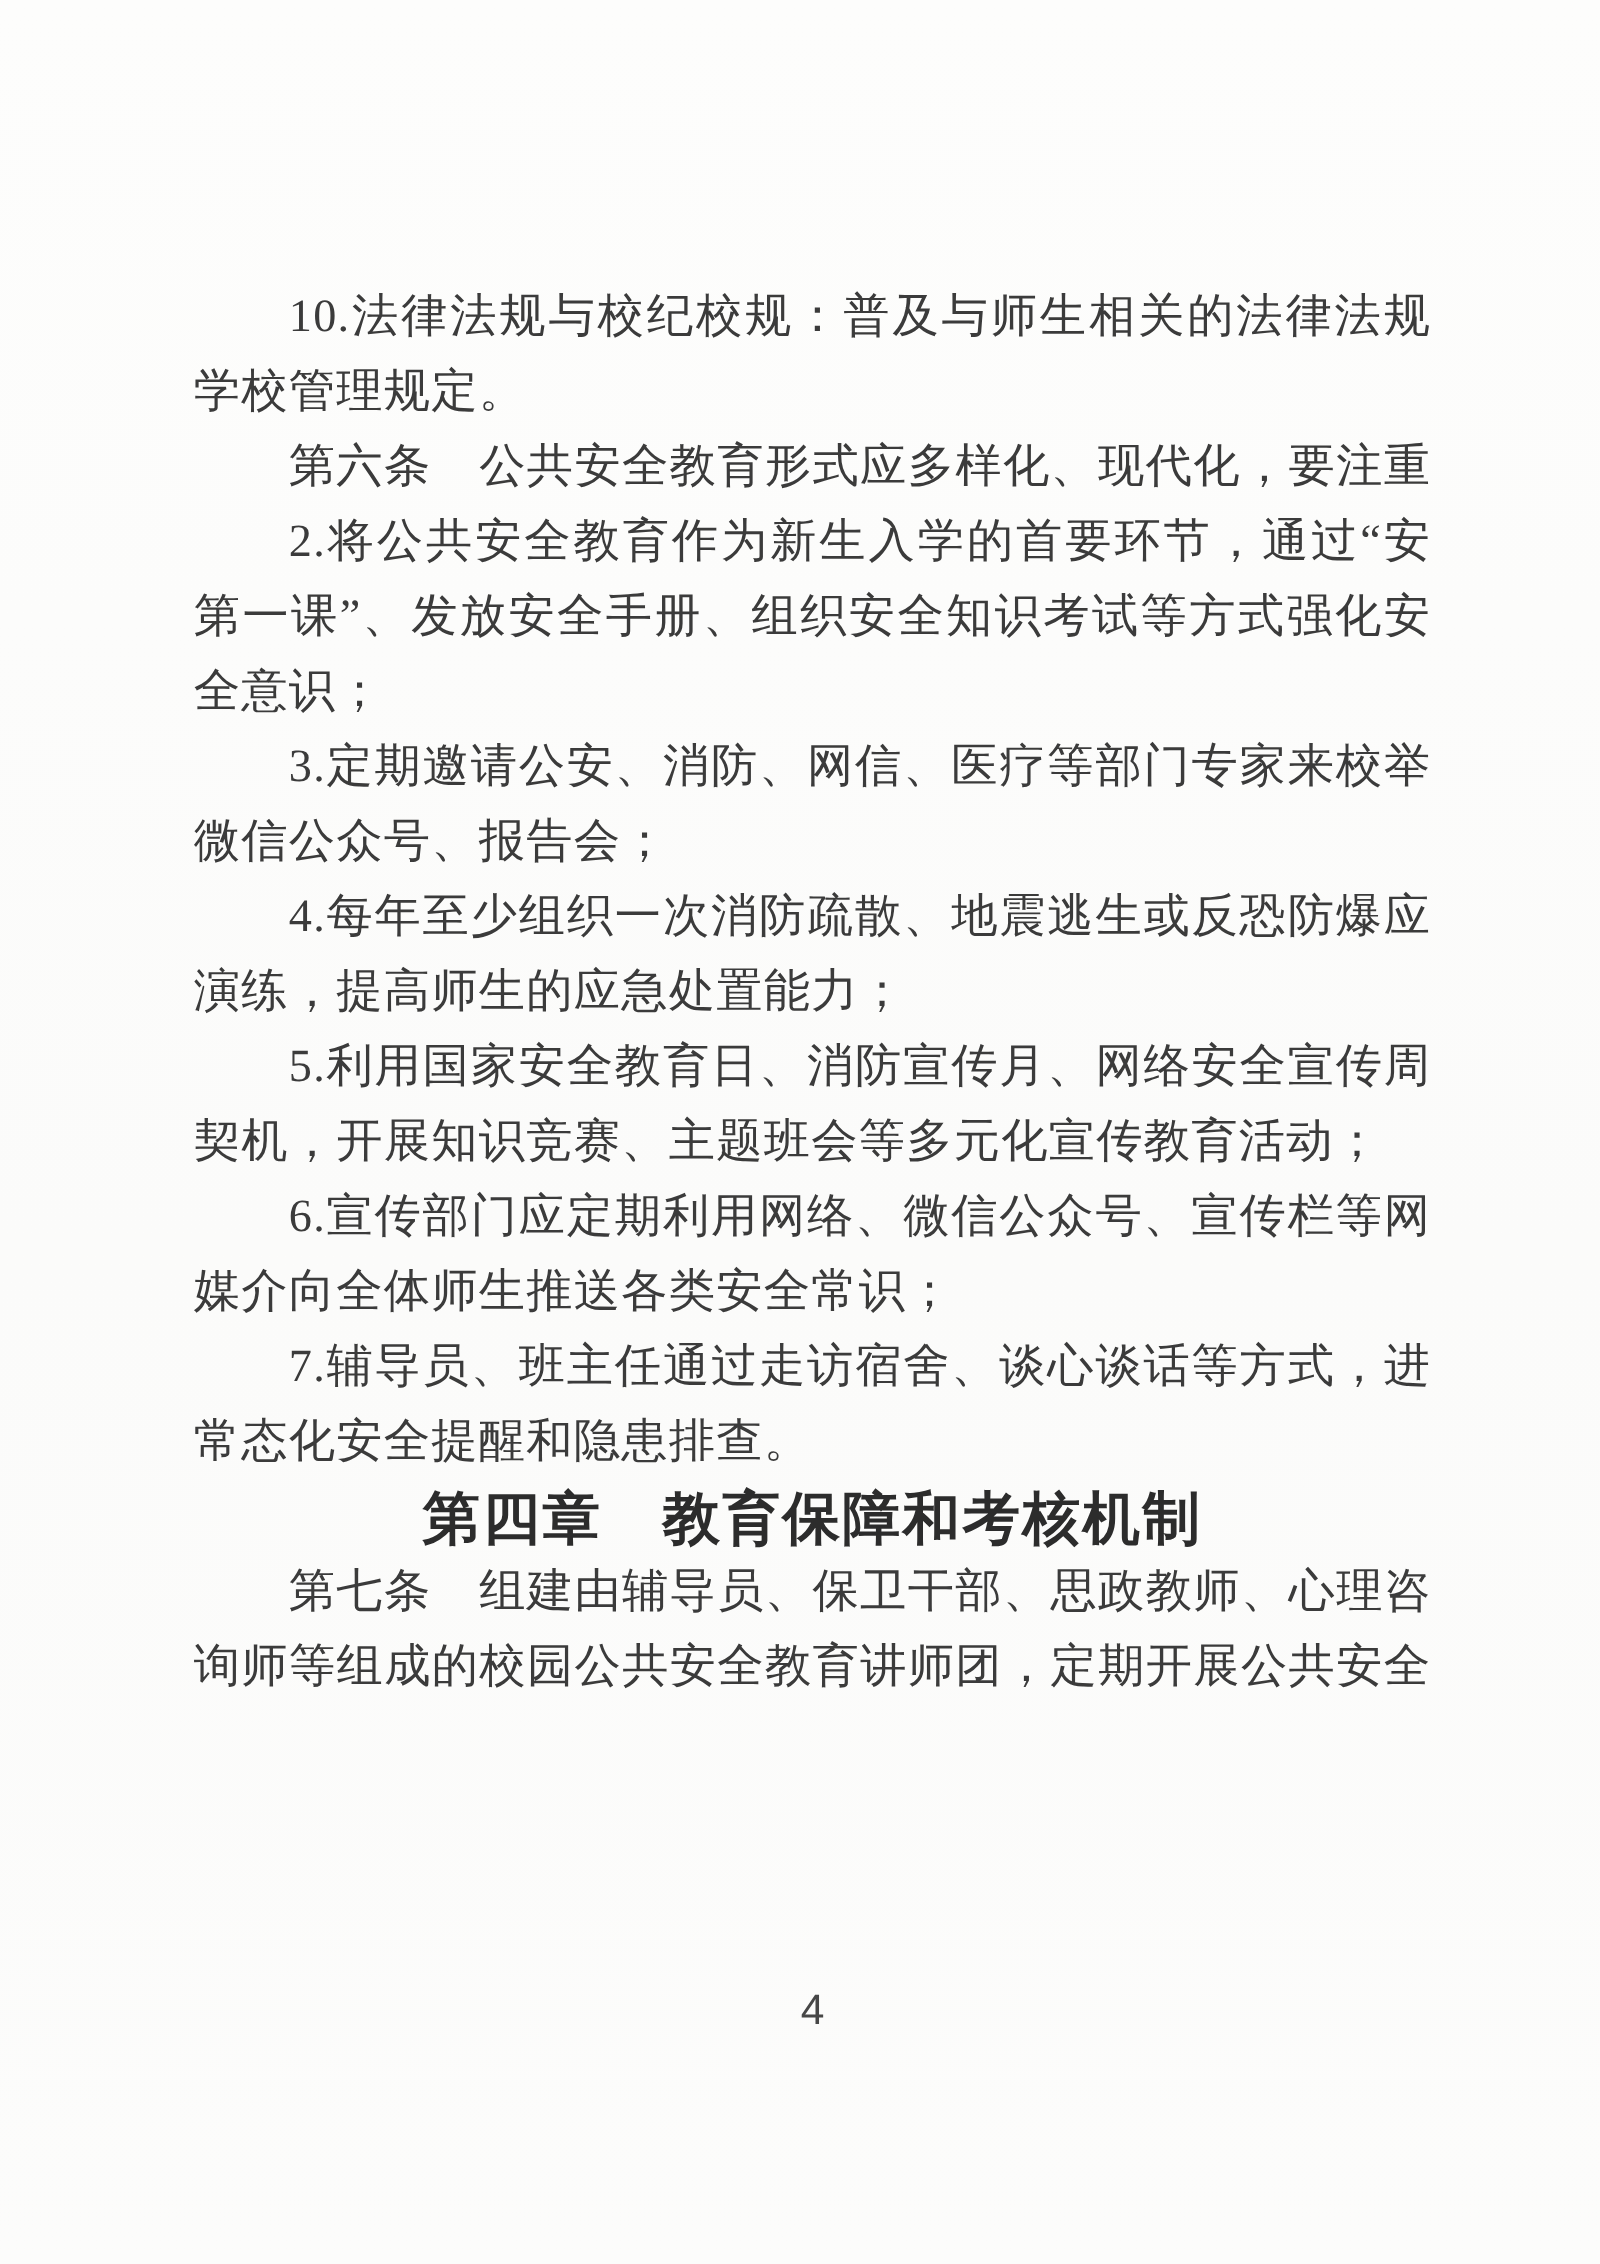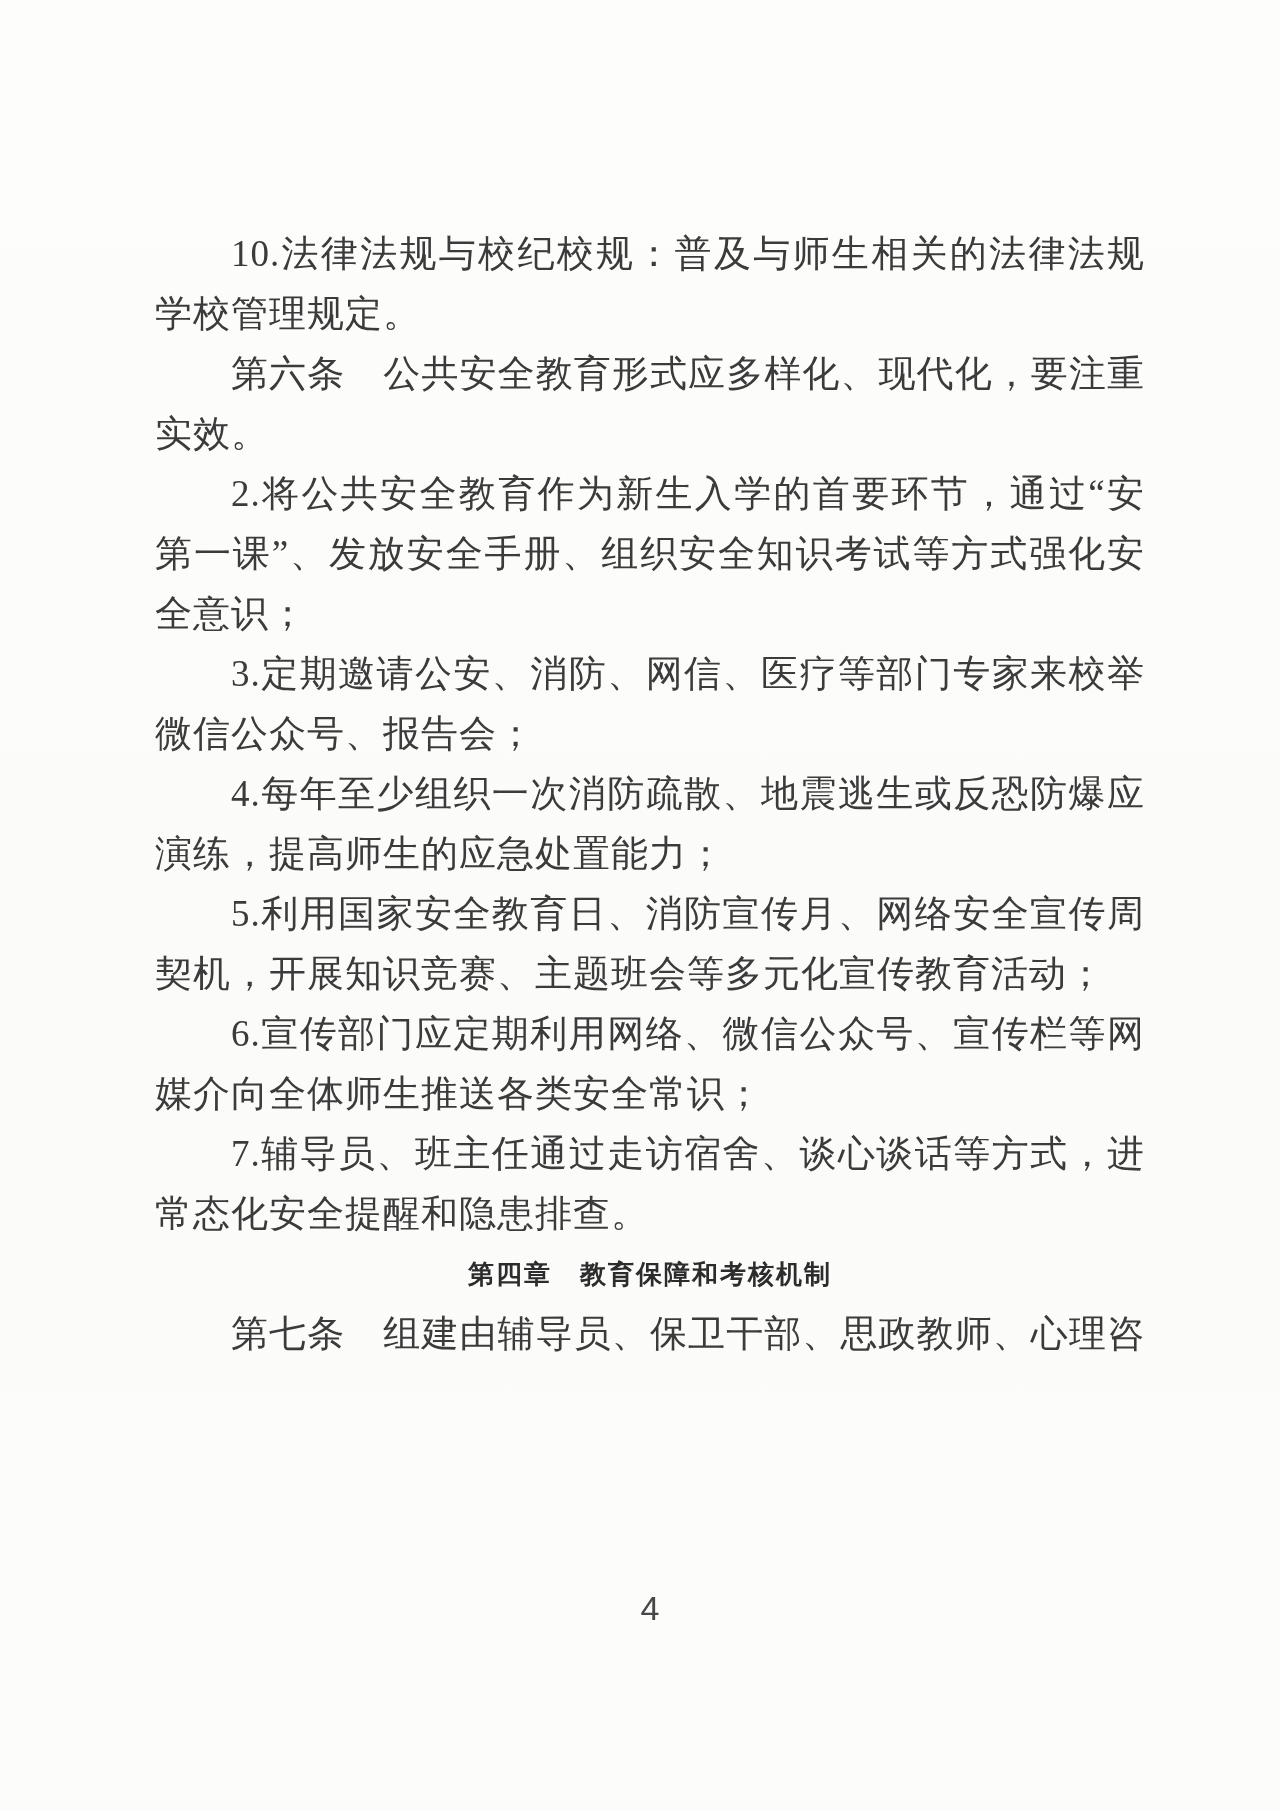--- a/index.html
+++ b/index.html
@@ -35,21 +35,21 @@
     white-space: normal;
     text-align: justify;
     text-align-last: justify;
   }
   .indent {
     text-indent: 76px;
   }
   .heading {
     font-family: "Liberation Sans", "DejaVu Sans", sans-serif;
     font-weight: bold;
-    font-size: 26px;
+    font-size: 46px;
     line-height: 60px;
     height: 60px;
     letter-spacing: 2px;
     text-align: center;
     color: #2c2c2c;
     overflow: hidden;
   }
   .page-number {
     position: absolute;
     left: 155px;
@@ -64,31 +64,31 @@
 </style>
 </head>
 <body>
 
 <div class="sheet"></div>
 
 <div class="textblock">
   <div class="line indent fill">10.法律法规与校纪校规：普及与师生相关的法律法规和</div>
   <div class="line">学校管理规定。</div>
   <div class="line indent fill">第六条　公共安全教育形式应多样化、现代化，要注重</div>
-  <div class="line">实效。</div>
   <div class="line indent fill">2.将公共安全教育作为新生入学的首要环节，通过“安全</div>
   <div class="line fill">第一课”、发放安全手册、组织安全知识考试等方式强化安</div>
   <div class="line">全意识；</div>
   <div class="line indent fill">3.定期邀请公安、消防、网信、医疗等部门专家来校举办</div>
   <div class="line">微信公众号、报告会；</div>
   <div class="line indent fill">4.每年至少组织一次消防疏散、地震逃生或反恐防爆应急</div>
   <div class="line">演练，提高师生的应急处置能力；</div>
   <div class="line indent fill">5.利用国家安全教育日、消防宣传月、网络安全宣传周等</div>
   <div class="line">契机，开展知识竞赛、主题班会等多元化宣传教育活动；</div>
   <div class="line indent fill">6.宣传部门应定期利用网络、微信公众号、宣传栏等网络</div>
   <div class="line">媒介向全体师生推送各类安全常识；</div>
   <div class="line indent fill">7.辅导员、班主任通过走访宿舍、谈心谈话等方式，进行</div>
   <div class="line">常态化安全提醒和隐患排查。</div>
   <div class="heading">第四章　教育保障和考核机制</div>
   <div class="line indent fill">第七条　组建由辅导员、保卫干部、思政教师、心理咨</div>
+  <div class="line fill">询师等组成的校园公共安全教育讲师团，定期开展公共安全</div>
 </div>
 
 <div class="page-number">4</div>
 
 </body></html>

